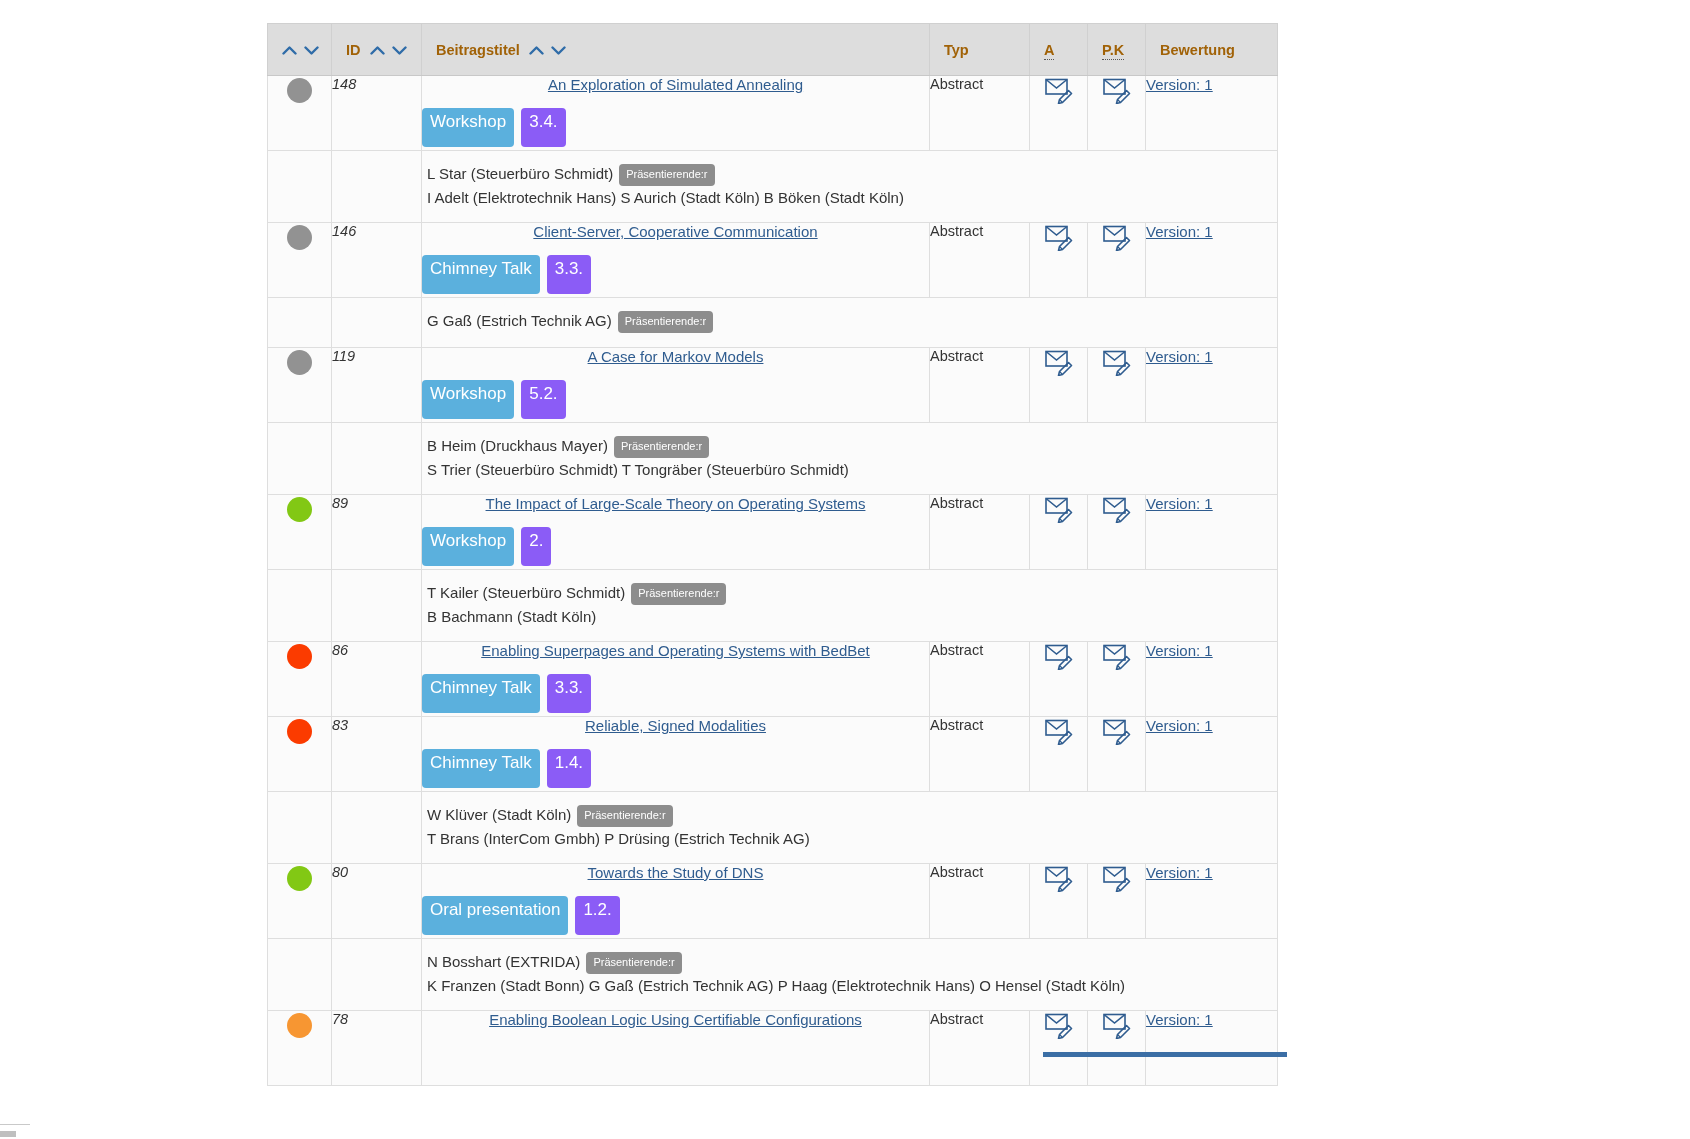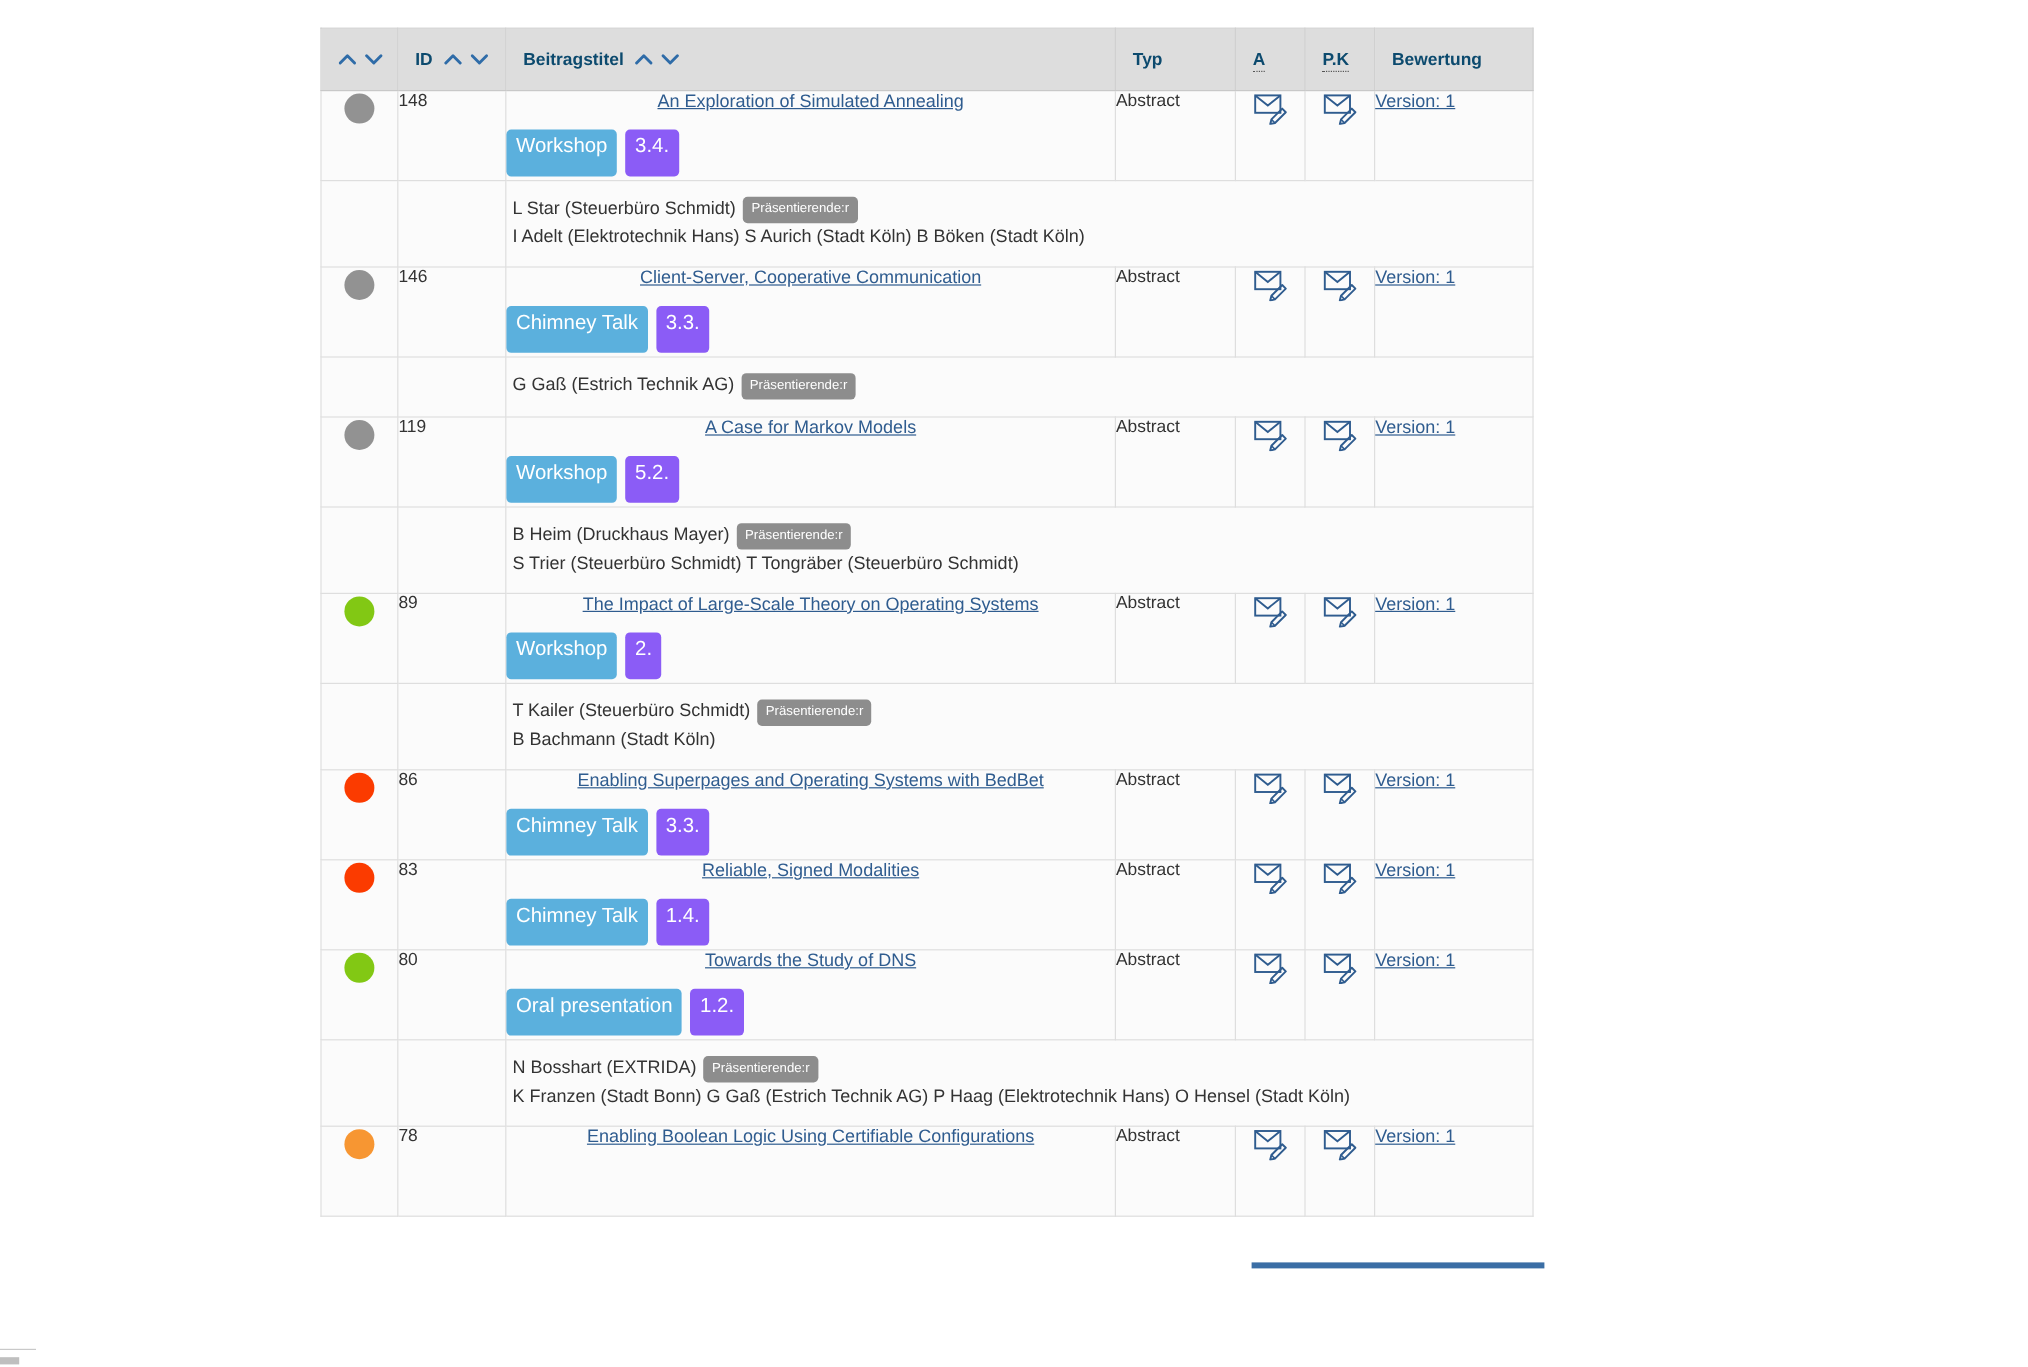--- a/index.html
+++ b/index.html
@@ -62,21 +62,21 @@
     table-layout: fixed;
     background: #ffffff;
   }
 
   table.list thead th {
     background: #dddddd;
     border: 1px solid #d0d0d0;
     border-bottom: 1px solid #c8c8c8;
     font-size: 14.5px;
     font-weight: bold;
-    color: #0c4a6e;
+    color: #a16207;
     text-align: left;
     padding: 14px 10px 14px 14px;
     height: 52px;
     vertical-align: middle;
     white-space: nowrap;
   }
 
   .col-dot    { width: 64px; }
   .col-id     { width: 90px; }
   .col-title  { width: 508px; }
@@ -132,20 +132,21 @@
     width: 25px;
     height: 25px;
     border-radius: 50%;
     margin-top: 2px;
   }
 
   td.cell-id {
     padding: 12px 0 0 14px;
     font-size: 15px;
     color: #333;
+    font-style: italic;
   }
 
   td.cell-title {
     padding: 12px 10px 10px 5px;
     text-align: center;
   }
   .title-link {
     color: #2f5c8f;
     text-decoration: underline;
     font-size: 15px;
@@ -466,20 +467,28 @@
                   <path d="M15.5 23.5 L18.5 26.5" fill="none" stroke="#2f5c8f" stroke-width="1.3"></path>
                 </svg></span></td>
             <td class="cell-icon"><span class="mail-edit-icon"><svg width="30" height="28" viewBox="0 0 30 28">
                   <rect x="2" y="3.5" width="21" height="14.5" fill="none" stroke="#2f5c8f" stroke-width="1.6"></rect>
                   <path d="M2 3.5 L12.5 12 L23 3.5" fill="none" stroke="#2f5c8f" stroke-width="1.6"></path>
                   <path d="M15.5 23.5 L24.5 14.5 L27.5 17.5 L18.5 26.5 L14.5 27.5 Z" fill="none" stroke="#2f5c8f" stroke-width="1.6" stroke-linejoin="round"></path>
                   <path d="M15.5 23.5 L18.5 26.5" fill="none" stroke="#2f5c8f" stroke-width="1.3"></path>
                 </svg></span></td>
             <td class="cell-bew"><a class="version-link">Version: 1</a></td>
           </tr>
+          <tr class="author-row">
+            <td class="pad-left-cell"></td>
+            <td class="pad-left-cell"></td>
+            <td colspan="5">
+              <div class="author-line"><span>W Klüver (Stadt Köln)</span><span class="pres-badge">Präsentierende:r</span></div>
+              <div class="author-line">T Brans (InterCom Gmbh) P Drüsing (Estrich Technik AG)</div>
+            </td>
+          </tr>
           <tr class="main-row">
             <td class="cell-dot"><span class="dot" style="background:#82c814"></span></td>
             <td class="cell-id">80</td>
             <td class="cell-title"><a class="title-link">Towards the Study of DNS</a><div class="badges">
                 <span class="badge badge-type">Oral presentation</span>
                 <span class="badge badge-num">1.2.</span>
               </div></td>
             <td class="cell-typ">Abstract</td>
             <td class="cell-icon"><span class="mail-edit-icon"><svg width="30" height="28" viewBox="0 0 30 28">
                   <rect x="2" y="3.5" width="21" height="14.5" fill="none" stroke="#2f5c8f" stroke-width="1.6"></rect>

